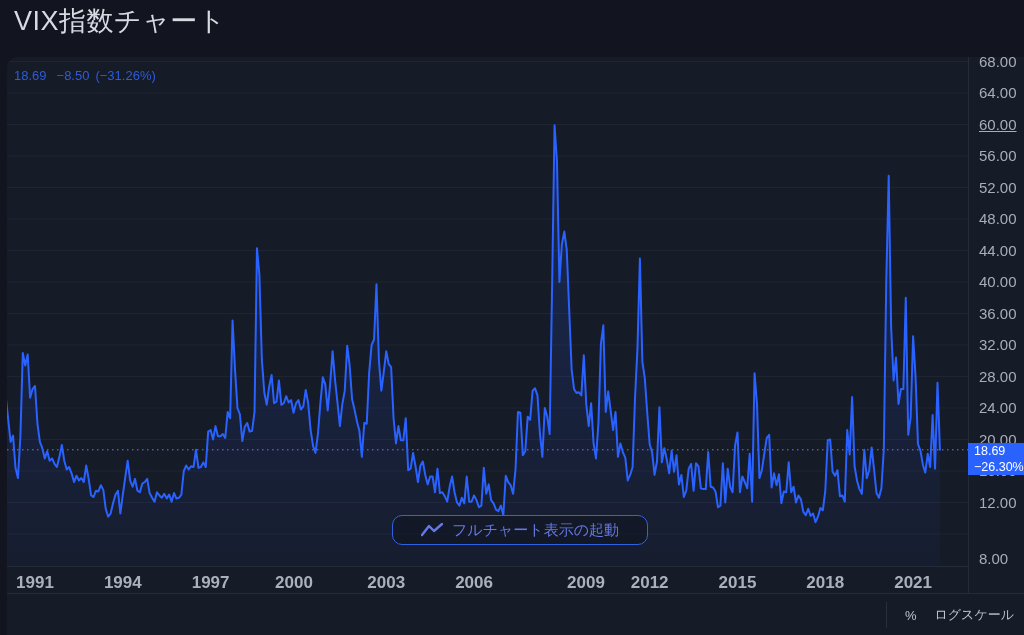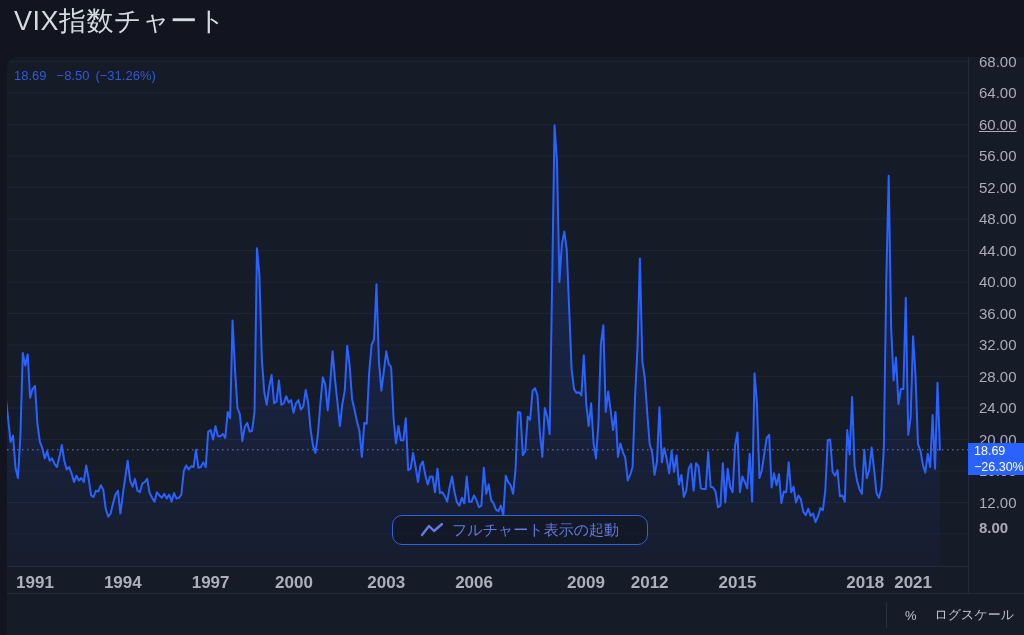--- a/index.html
+++ b/index.html
@@ -146,39 +146,39 @@
         <div class="y-label" style="top: 154px;">48.00</div>
         <div class="y-label" style="top: 185.5px;">44.00</div>
         <div class="y-label" style="top: 217px;">40.00</div>
         <div class="y-label" style="top: 248.5px;">36.00</div>
         <div class="y-label" style="top: 280px;">32.00</div>
         <div class="y-label" style="top: 311.5px;">28.00</div>
         <div class="y-label" style="top: 343px;">24.00</div>
         <div class="y-label" style="top: 374.5px;">20.00</div>
         <div class="y-label" style="top: 406px;">16.00</div>
         <div class="y-label" style="top: 437.5px;">12.00</div>
-        <div class="y-label" style="top: 463px; font-weight: bold;">8.00</div>
+        <div class="y-label" style="top: 494px;">8.00</div>
       </div>
 
     <div class="price-badge" id="price-badge" style="top: 385.816px;">
       <div>18.69</div>
       <div>−26.30%</div>
     </div>
 
     <div class="x-axis" id="x-axis">
         <div class="x-label" style="left: 28px;">1991</div>
         <div class="x-label" style="left: 115.81px;">1994</div>
         <div class="x-label" style="left: 203.62px;">1997</div>
         <div class="x-label" style="left: 287px;">2000</div>
         <div class="x-label" style="left: 379.24px;">2003</div>
         <div class="x-label" style="left: 467.05px;">2006</div>
         <div class="x-label" style="left: 579px; text-align: center;">2009</div>
         <div class="x-label" style="left: 642.67px;">2012</div>
         <div class="x-label" style="left: 730.48px;">2015</div>
-        <div class="x-label" style="left: 818.29px; margin-left: 40px;">2018</div>
+        <div class="x-label" style="left: 818.29px;">2018</div>
         <div class="x-label" style="left: 906.1px;">2021</div>
       </div>
 
     <div class="toolbar">
       <div class="toolbar-right">
         <div class="toolbar-vsep"></div>
         <button class="scale-btn">%</button>
         <button class="scale-btn">ログスケール</button>
       </div>
     </div>

